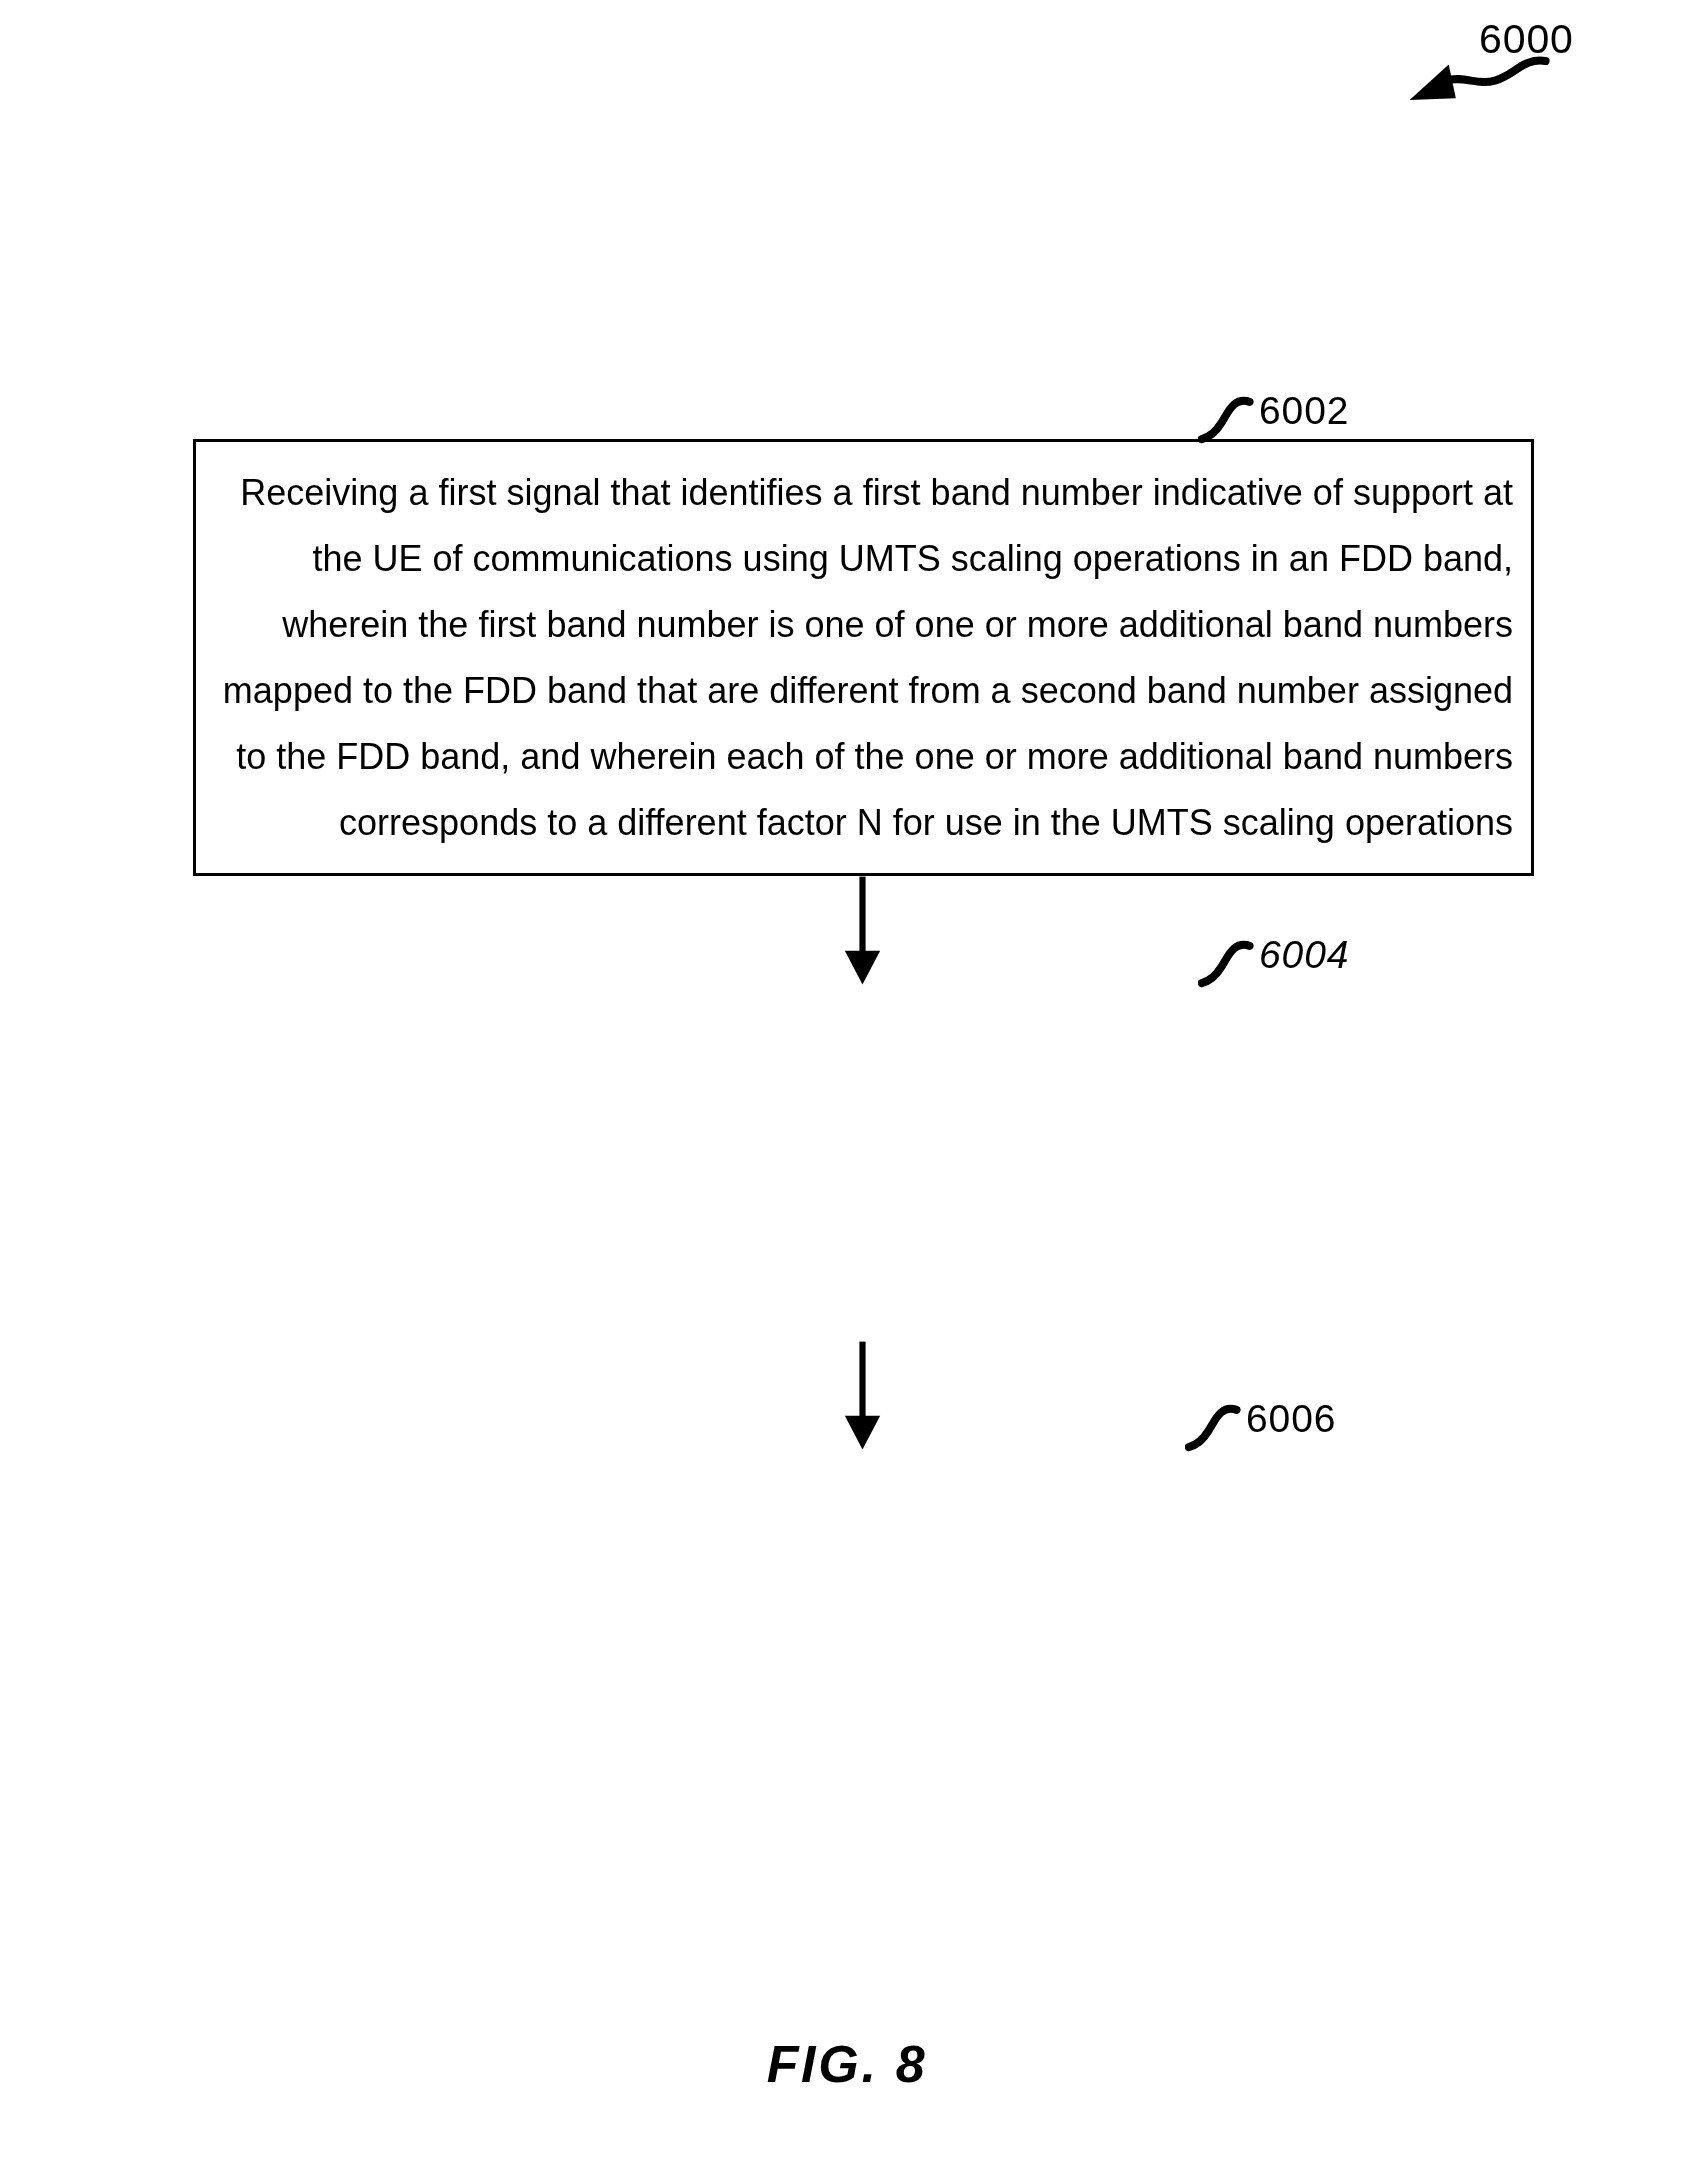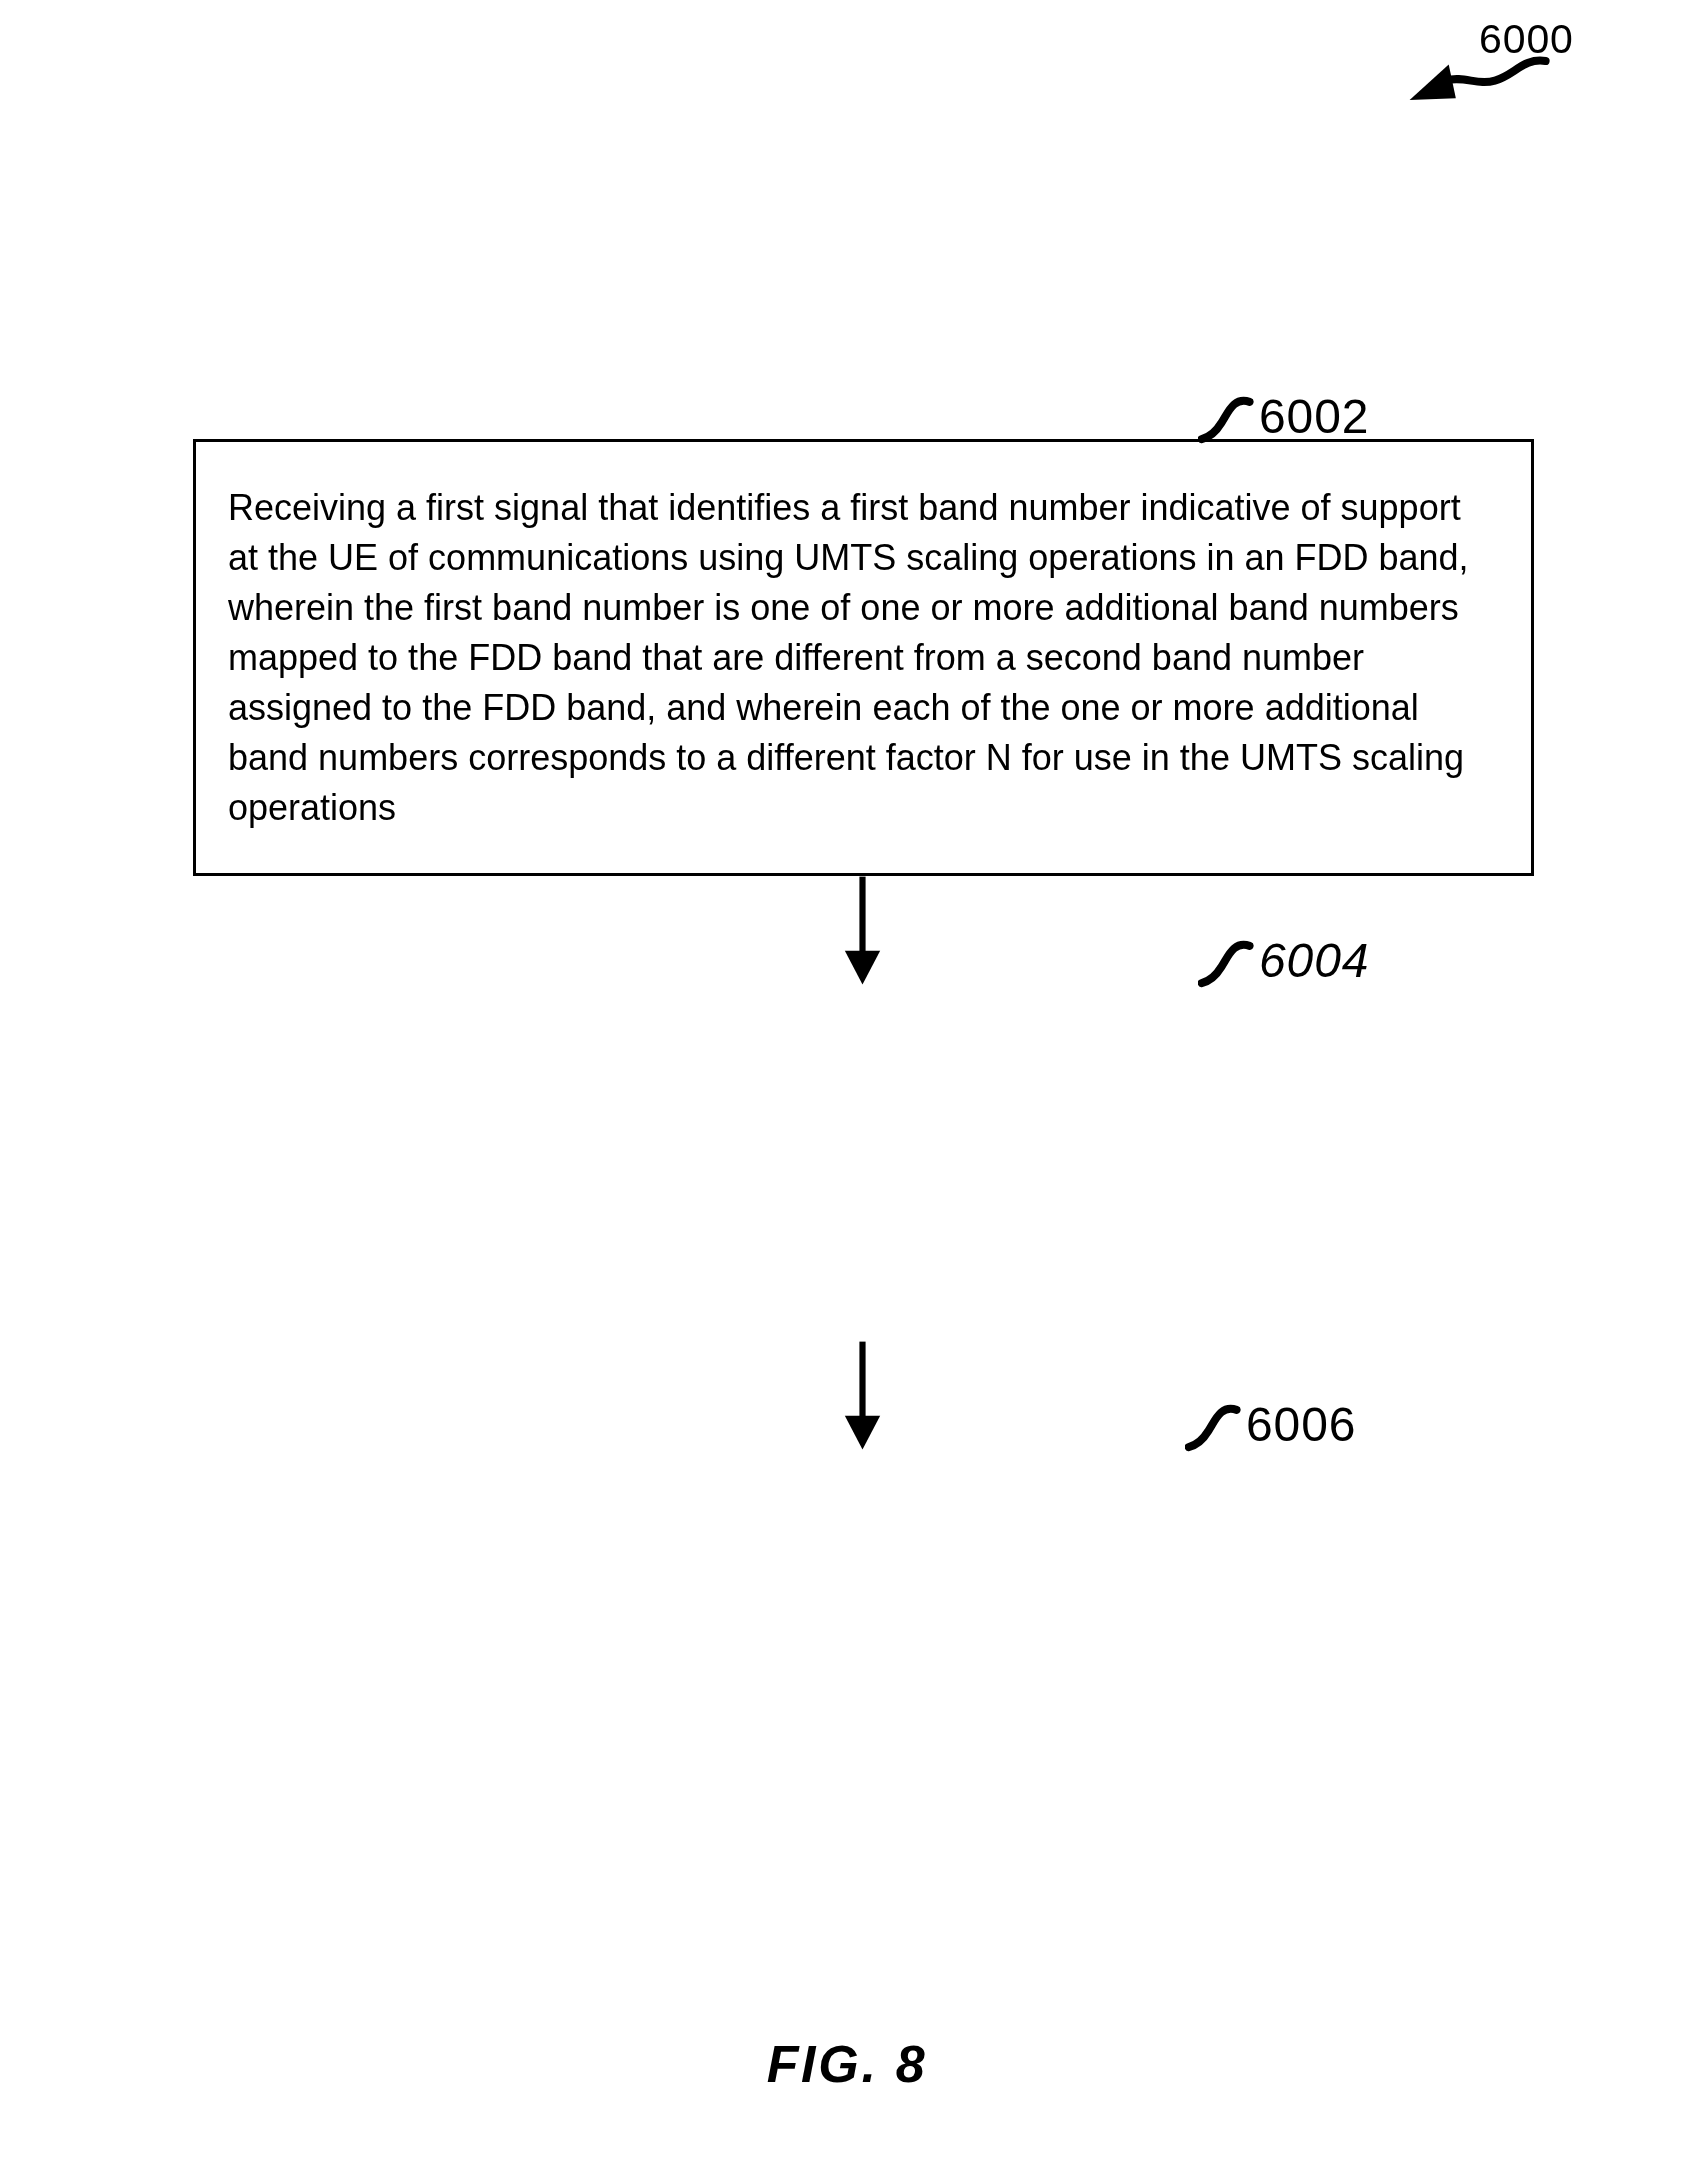--- a/index.html
+++ b/index.html
@@ -45,24 +45,24 @@
     align-items: center;
     justify-content: center;
   }
   .flow-box.solid {
     border: 3.6px solid #000000;
   }
   .flow-box.dashed {
     border: 3.6px dashed #000000;
   }
   .flow-text {
-    text-align: left;
+    text-align: right;
     font-size: 36px;
-    line-height: 50px;
-    padding: 0 32px;
+    line-height: 66px;
+    padding: 0 18px;
     white-space: pre-line;
   }
 
   #box-6002 {
     left: 193px;
     top: 439px;
     width: 1341px;
     height: 437px;
   }
   #box-6004 {
@@ -74,21 +74,21 @@
   #box-6006 {
     left: 193px;
     top: 1447px;
     width: 1341px;
     height: 362px;
   }
 
   
   .step-ref {
     position: absolute;
-    font-size: 48px;
+    font-size: 39px;
     letter-spacing: 0.9px;
     white-space: nowrap;
   }
   #ref-6002 { left: 1259px; top: 389px; }
   #ref-6004 { left: 1259px; top: 933px; font-style: italic; }
   #ref-6006 { left: 1246px; top: 1397px; }
 
   .step-leader {
     position: absolute;
     width: 57px;

